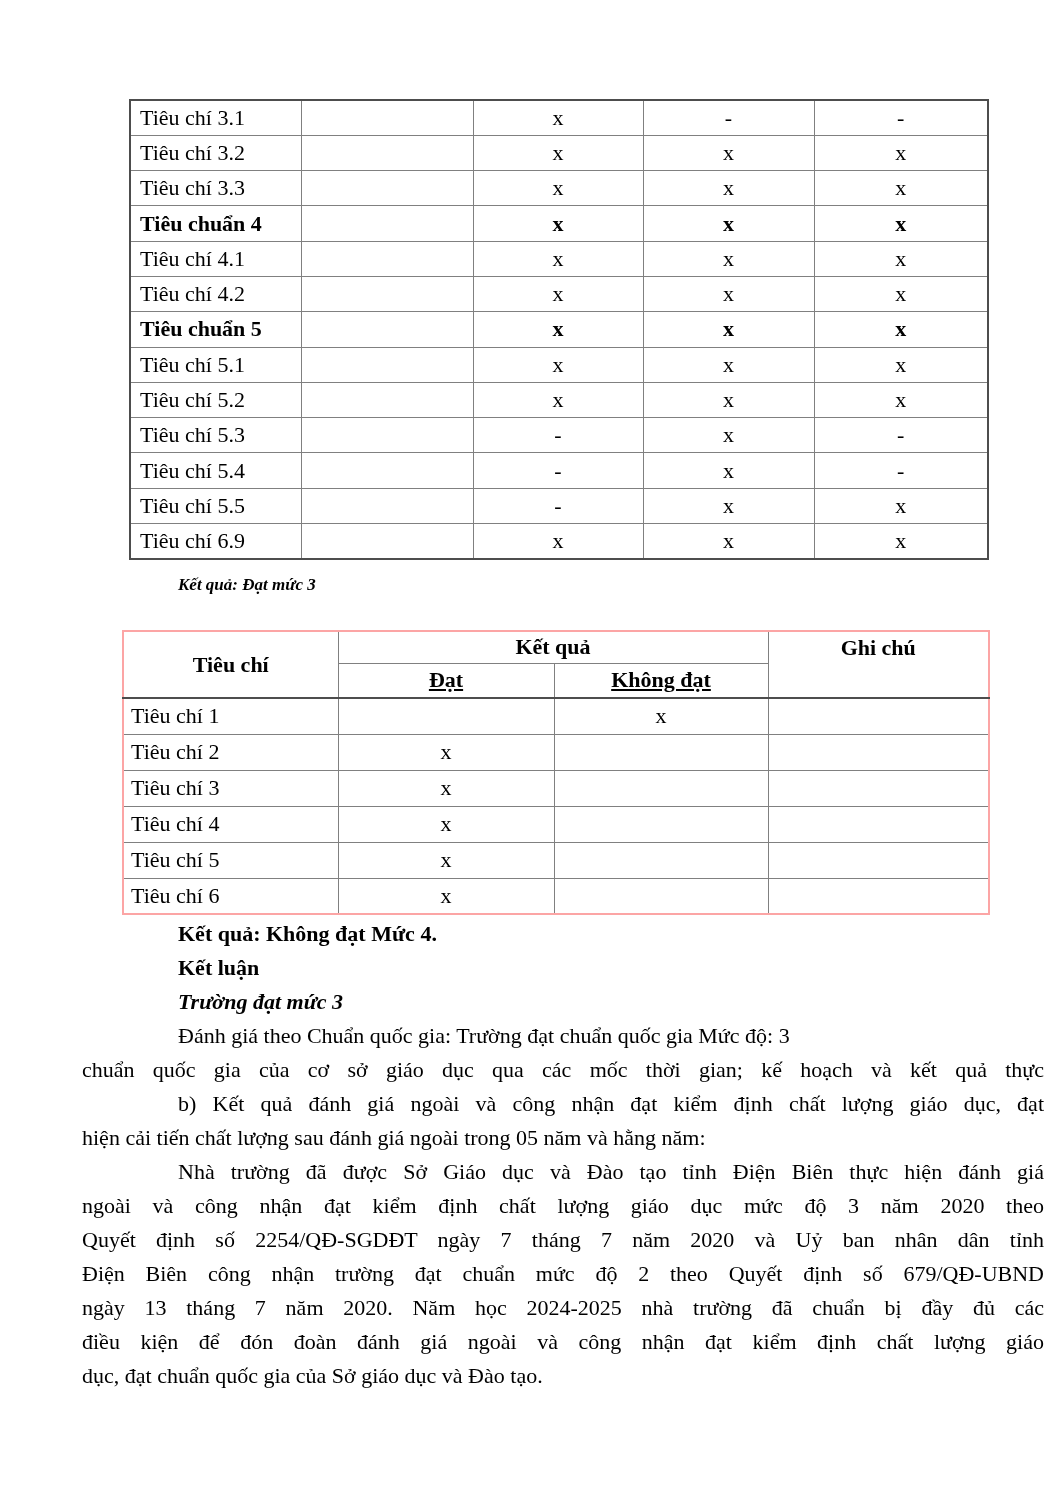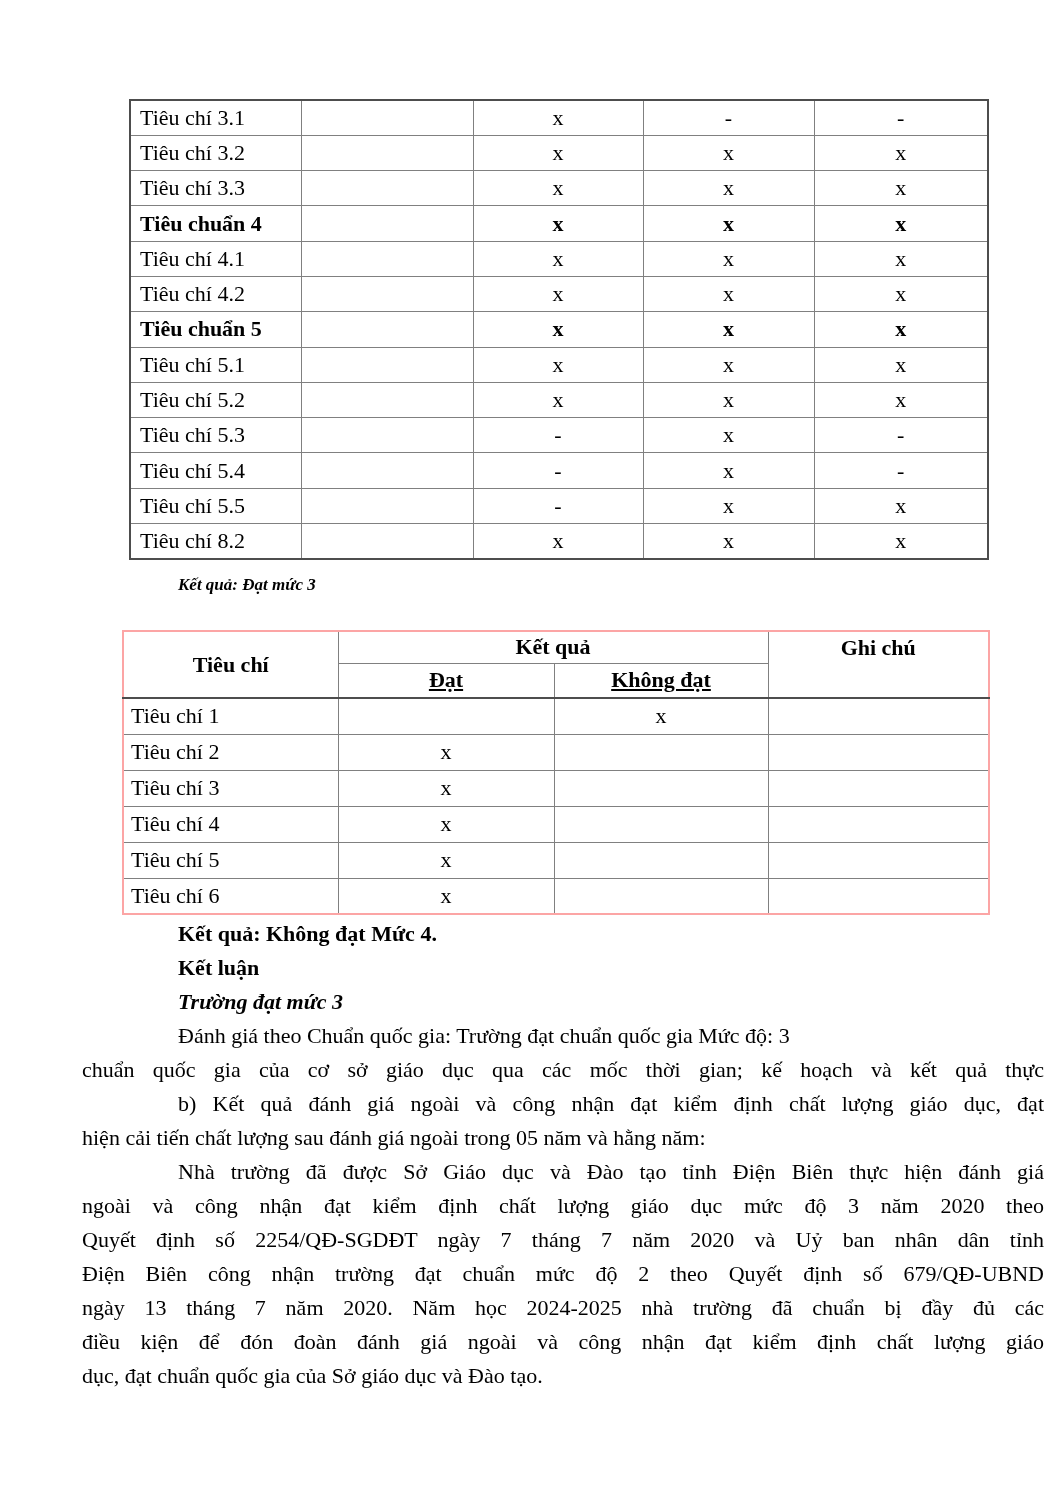--- a/index.html
+++ b/index.html
@@ -144,21 +144,21 @@
         <td class="c">-</td>
       </tr>
     <tr>
         <td class="lbl">Tiêu chí 5.5</td>
         <td class="c"></td>
         <td class="c">-</td>
         <td class="c">x</td>
         <td class="c">x</td>
       </tr>
     <tr>
-        <td class="lbl">Tiêu chí 8.2</td>
+        <td class="lbl">Tiêu chí 6.9</td>
         <td class="c"></td>
         <td class="c">x</td>
         <td class="c">x</td>
         <td class="c">x</td>
       </tr>
   </tbody>
 </table>
 
 <div id="cap">
   <p class="bi ind">Kết quả: Đạt mức 3</p>

